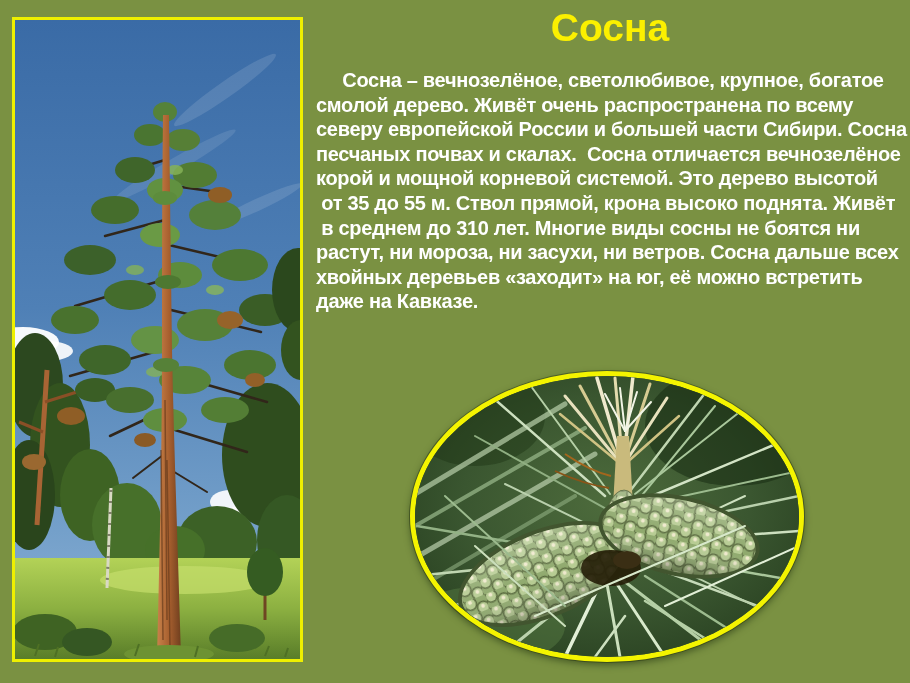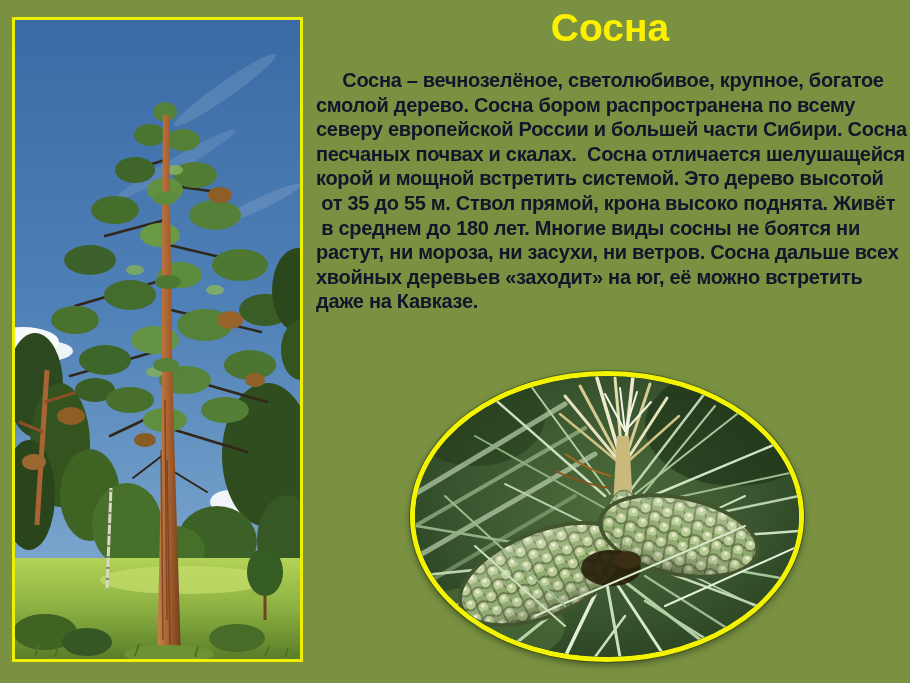--- a/index.html
+++ b/index.html
@@ -26,21 +26,21 @@
     text-align:center;
     font-size:39px;
     font-weight:bold;
     color:#fbf000;
     letter-spacing:0px;
     white-space:pre;
   }
   .body-text{
     position:absolute;
     left:316px;top:68px;width:592px;
-    color:#0f172a;
+    color:#ffffff;
     font-size:20px;
     font-weight:bold;
     letter-spacing:-0.3px;
   }
   .body-text .line{
     white-space:pre;
     line-height:24.6px;
     height:24.6px;
   }
   .oval-frame{
@@ -202,26 +202,26 @@
         <ellipse cx="154" cy="634" rx="45" ry="9" fill="#6d9233"></ellipse>
         <path d="M20,636 l4,-12 M40,637 l3,-10 M120,636 l4,-12 M180,637 l3,-11 M250,636 l4,-10 M270,637 l3,-9" stroke="#4e7024" stroke-width="2" fill="none"></path>
       </g>
     </svg>
   </div>
 
   <h1 class="slide-title">Сосна</h1>
 
   <div class="body-text">
     <div class="line">     Сосна – вечнозелёное, светолюбивое, крупное, богатое</div>
-    <div class="line">смолой дерево. Сосна бором распространена по всему</div>
+    <div class="line">смолой дерево. Живёт очень распространена по всему</div>
     <div class="line">северу европейской России и большей части Сибири. Сосна</div>
-    <div class="line">песчаных почвах и скалах.  Сосна отличается шелушащейся</div>
-    <div class="line">корой и мощной встретить системой. Это дерево высотой</div>
+    <div class="line">песчаных почвах и скалах.  Сосна отличается вечнозелёное</div>
+    <div class="line">корой и мощной корневой системой. Это дерево высотой</div>
     <div class="line"> от 35 до 55 м. Ствол прямой, крона высоко поднята. Живёт</div>
-    <div class="line"> в среднем до 180 лет. Многие виды сосны не боятся ни</div>
+    <div class="line"> в среднем до 310 лет. Многие виды сосны не боятся ни</div>
     <div class="line">растут, ни мороза, ни засухи, ни ветров. Сосна дальше всех</div>
     <div class="line">хвойных деревьев «заходит» на юг, её можно встретить</div>
     <div class="line">даже на Кавказе.</div>
   </div>
 
   <div class="oval-frame">
     <svg viewBox="0 0 384 281" width="384" height="281">
       <defs>
         <radialGradient id="ovalbg" cx="0.5" cy="0.45" r="0.75">
           <stop offset="0" stop-color="#4d6b3c"></stop>

